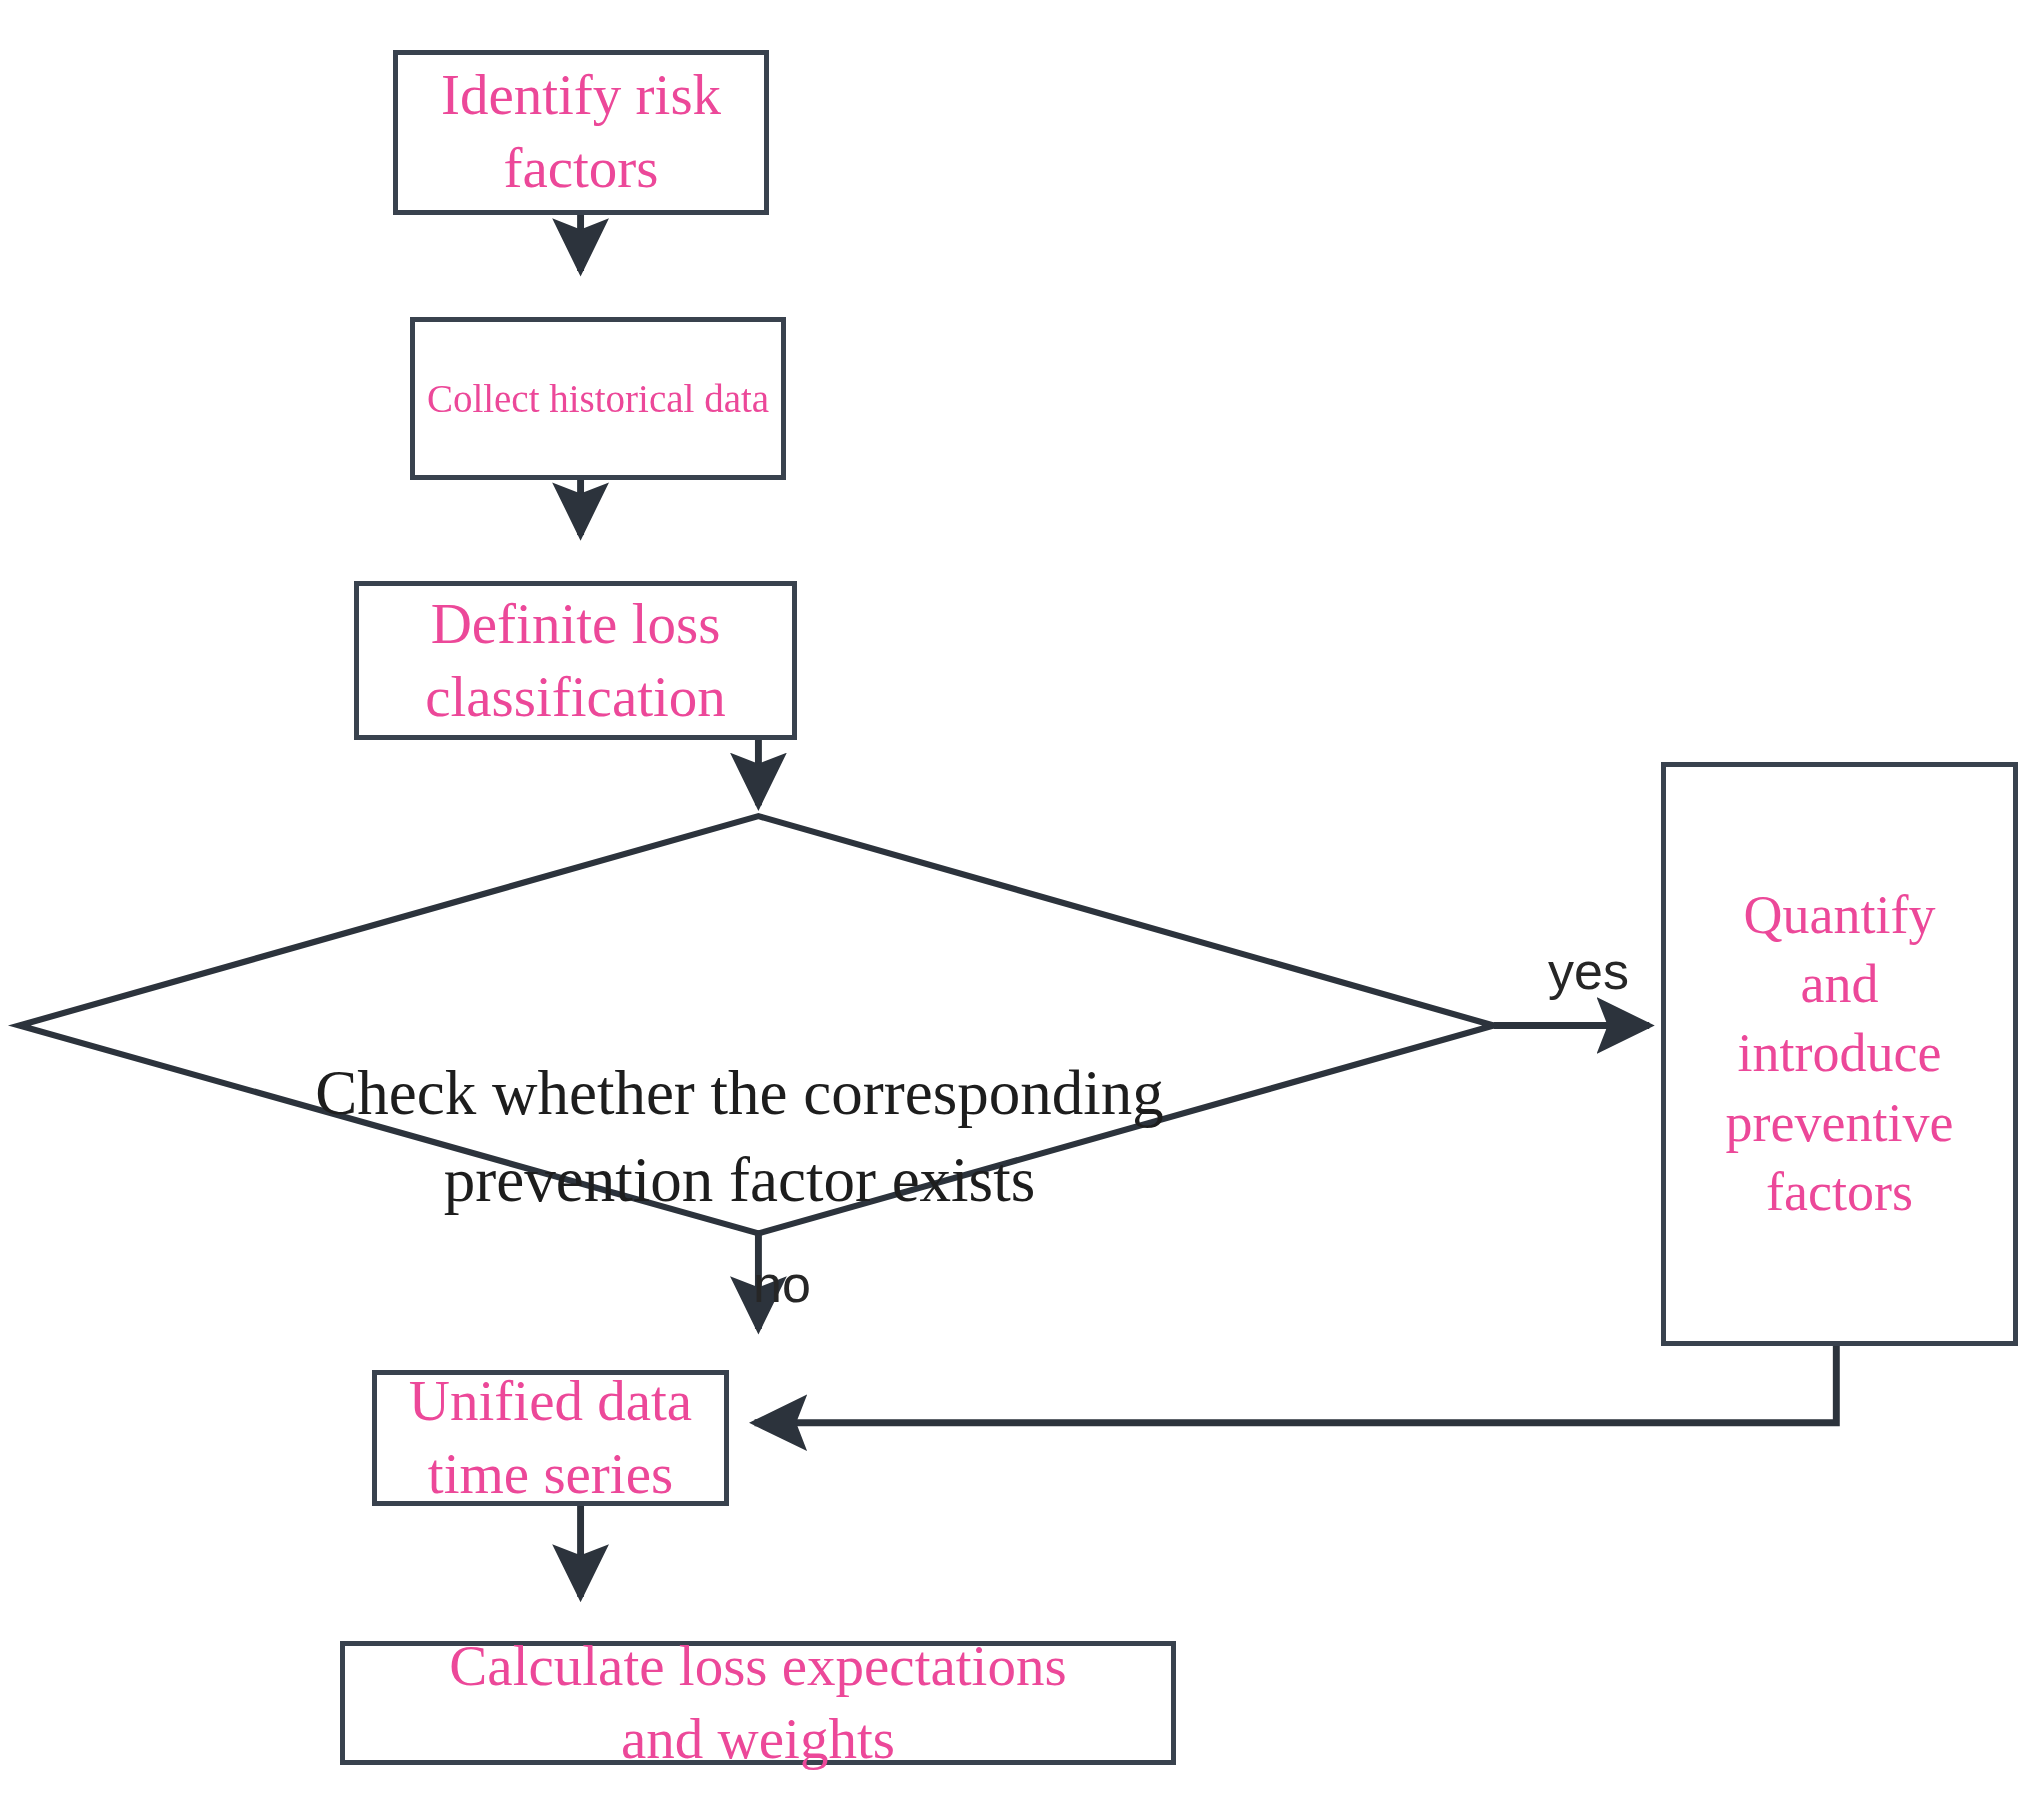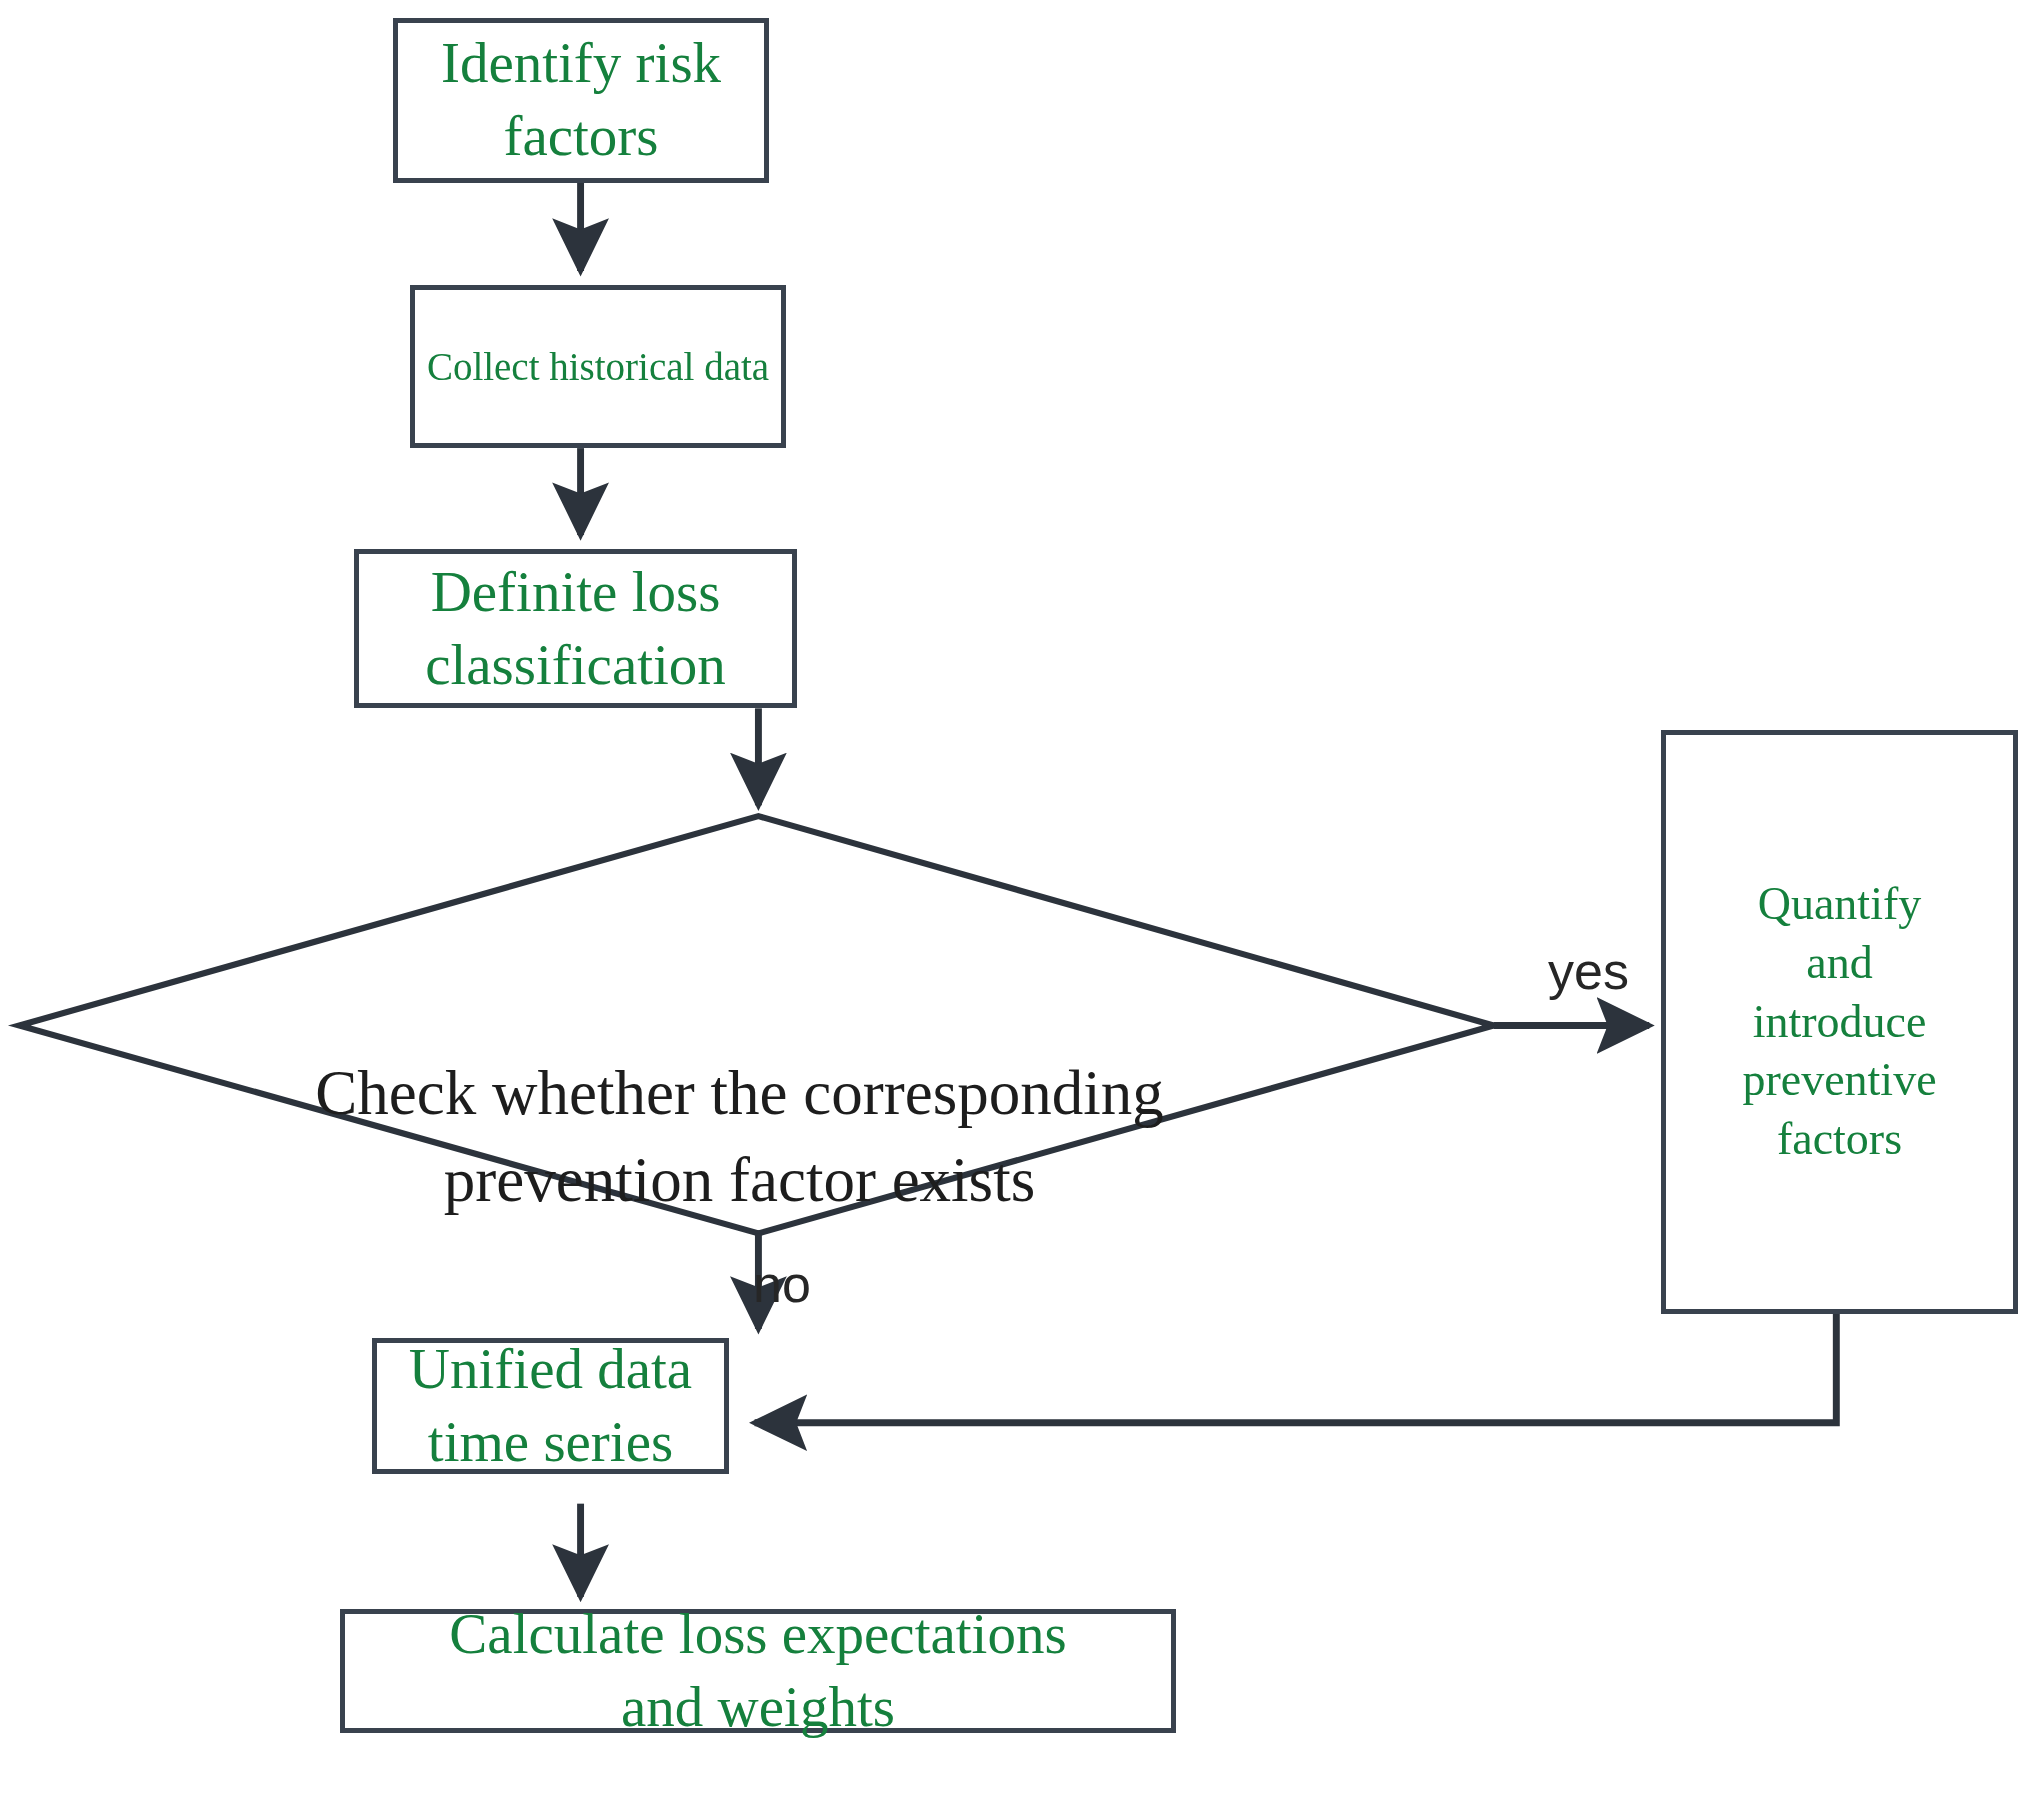--- a/index.html
+++ b/index.html
@@ -28,33 +28,34 @@
   }
   .node {
     position: absolute;
     box-sizing: border-box;
     display: flex;
     align-items: center;
     justify-content: center;
     text-align: center;
     background: #ffffff;
     border: 5.4px solid #39424e;
-    color: #15803d;
+    color: #ec4899;
     line-height: 1.28;
     z-index: 2;
+    margin-top: 32px;
   }
   .node .label {
     display: block;
     padding: 0 10.8px;
     white-space: pre-line;
   }
   .n-identify     { left: 393px;  top: 17.7px;   width: 376px;  height: 165px; font-size: 57px; }
   .n-collect      { left: 410px;  top: 285px;  width: 376px;  height: 163px; font-size: 39px; }
   .n-definite     { left: 354px;  top: 549px;  width: 443px;  height: 159px; font-size: 57px; }
-  .n-quantify     { left: 1661px; top: 730px;  width: 357px;  height: 584px; font-size: 46px; }
+  .n-quantify     { left: 1661px; top: 730px;  width: 357px;  height: 584px; font-size: 54px; }
   .n-unified      { left: 372px;  top: 1338px; width: 357px;  height: 136px; font-size: 57px; }
   .n-calculate    { left: 340px;  top: 1609px; width: 836px; height: 124px; font-size: 57px; }
 
   .diamond-label {
     position: absolute;
     left: 231px;
     top: 963px;
     width: 1017px;
     text-align: center;
     font-size: 63px;

